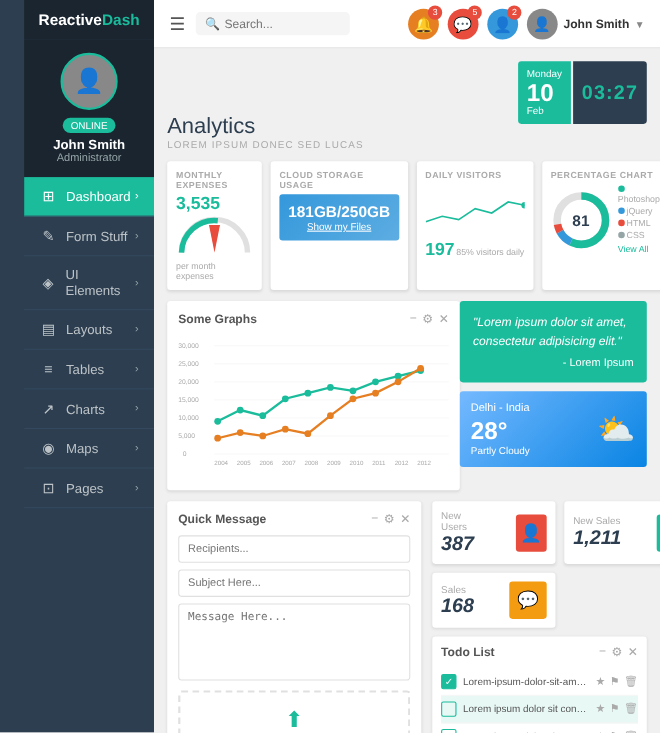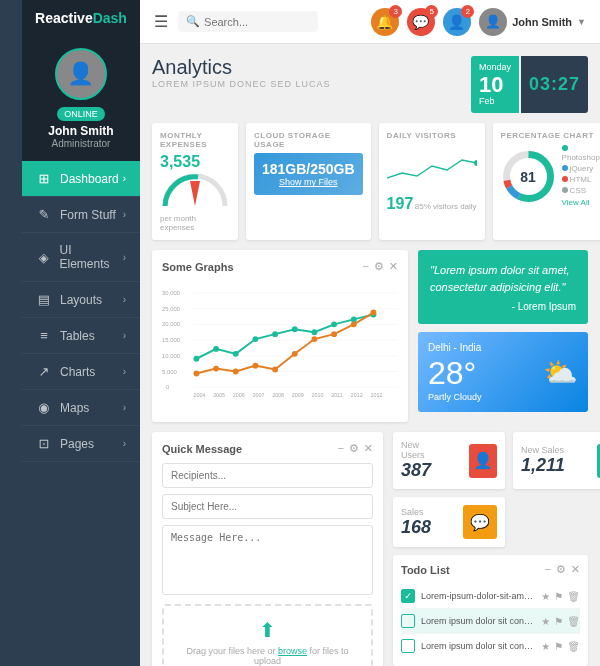--- a/index.html
+++ b/index.html
@@ -44,21 +44,21 @@
     .topbar-user { display: flex; align-items: center; gap: 5px; cursor: pointer; }
     .topbar-user-avatar { width: 28px; height: 28px; border-radius: 50%; background: #888; display: flex; align-items: center; justify-content: center; font-size: 13px; color: #fff; }
     .topbar-username { font-size: 11px; color: #333; font-weight: bold; }
     .topbar-dropdown { font-size: 9px; color: #888; }
 
     
     .content { flex: 1; overflow-y: auto; padding: 12px; display: flex; flex-direction: column; gap: 10px; }
 
     
     .analytics-header { display: flex; align-items: flex-start; justify-content: space-between; }
-    .analytics-title { font-size: 20px; color: #2c3e50; font-weight: 300; }
+    .analytics-title { font-size: 20px; color: #2c3e50; font-weight: 300; margin-top: 48px; }
     .analytics-sub { font-size: 9px; color: #aaa; letter-spacing: 1px; }
     .date-time-box { display: flex; gap: 2px; }
     .date-box { background: #1abc9c; color: #fff; padding: 6px 8px; border-radius: 3px 0 0 3px; text-align: left; font-size: 10px; line-height: 1.3; }
     .date-box .date-day { font-size: 22px; font-weight: bold; line-height: 1; }
     .time-box { background: #2c3e50; color: #1abc9c; padding: 6px 8px; border-radius: 0 3px 3px 0; display: flex; align-items: center; font-size: 18px; font-weight: bold; letter-spacing: 1px; }
 
     
     .stats-row { display: grid; grid-template-columns: 1fr 1fr 1fr 1fr; gap: 8px; }
     .stat-card { background: #fff; border-radius: 3px; padding: 8px; box-shadow: 0 1px 3px rgba(0,0,0,0.1); }
     .stat-card-title { font-size: 8px; color: #aaa; font-weight: bold; letter-spacing: 0.5px; margin-bottom: 4px; text-transform: uppercase; }
@@ -74,39 +74,39 @@
     
     .visitors-sparkline { height: 40px; margin: 4px 0; }
     .pct-inner { display: flex; gap: 6px; align-items: center; }
     .donut-wrap { position: relative; width: 55px; height: 55px; }
     .donut-label { position: absolute; top: 50%; left: 50%; transform: translate(-50%, -50%); font-size: 14px; font-weight: bold; color: #2c3e50; }
     .pct-legend { font-size: 8px; color: #aaa; }
     .pct-legend div { margin-bottom: 2px; }
     .pct-legend span { display: inline-block; width: 6px; height: 6px; border-radius: 50%; margin-right: 3px; }
 
     
-    .middle-row { display: flex; gap: 10px; }
+    .middle-row { display: flex; }
     .graph-card { background: #fff; border-radius: 3px; padding: 10px; box-shadow: 0 1px 3px rgba(0,0,0,0.1); flex: 1; }
     .graph-card-header { display: flex; align-items: center; justify-content: space-between; margin-bottom: 6px; }
     .graph-title { font-size: 11px; color: #555; font-weight: bold; }
     .graph-controls { display: flex; gap: 5px; color: #aaa; font-size: 11px; }
     .graph-controls span { cursor: pointer; }
     .graph-legend { display: flex; gap: 10px; margin-bottom: 6px; }
     .legend-item { display: flex; align-items: center; gap: 3px; font-size: 9px; color: #777; }
     .legend-dot { width: 8px; height: 3px; border-radius: 2px; }
     .legend-dot.teal { background: #1abc9c; }
     .legend-dot.orange { background: #e67e22; }
 
     .right-side { display: flex; flex-direction: column; gap: 8px; width: 170px; flex-shrink: 0; }
     .quote-card { background: #1abc9c; border-radius: 3px; padding: 12px; color: #fff; }
     .quote-text { font-size: 11px; font-style: italic; line-height: 1.5; margin-bottom: 6px; }
     .quote-author { font-size: 10px; text-align: right; }
     .weather-card { background: linear-gradient(135deg, #74b9ff, #0984e3); border-radius: 3px; padding: 10px; color: #fff; display: flex; align-items: center; justify-content: space-between; }
     .weather-location { font-size: 10px; margin-bottom: 2px; }
-    .weather-temp { font-size: 32px; font-weight: normal; }
+    .weather-temp { font-size: 22px; font-weight: bold; }
     .weather-desc { font-size: 9px; }
     .weather-icon { font-size: 28px; }
 
     
     .bottom-row { display: flex; gap: 10px; }
     .message-card { background: #fff; border-radius: 3px; padding: 10px; flex: 1; box-shadow: 0 1px 3px rgba(0,0,0,0.1); }
     .card-header { display: flex; align-items: center; justify-content: space-between; margin-bottom: 8px; }
     .card-title { font-size: 11px; color: #555; font-weight: bold; }
     .card-controls { display: flex; gap: 5px; color: #aaa; font-size: 11px; }
     .msg-input { width: 100%; border: 1px solid #e0e0e0; border-radius: 3px; padding: 6px 8px; font-size: 10px; color: #aaa; outline: none; margin-bottom: 6px; }

